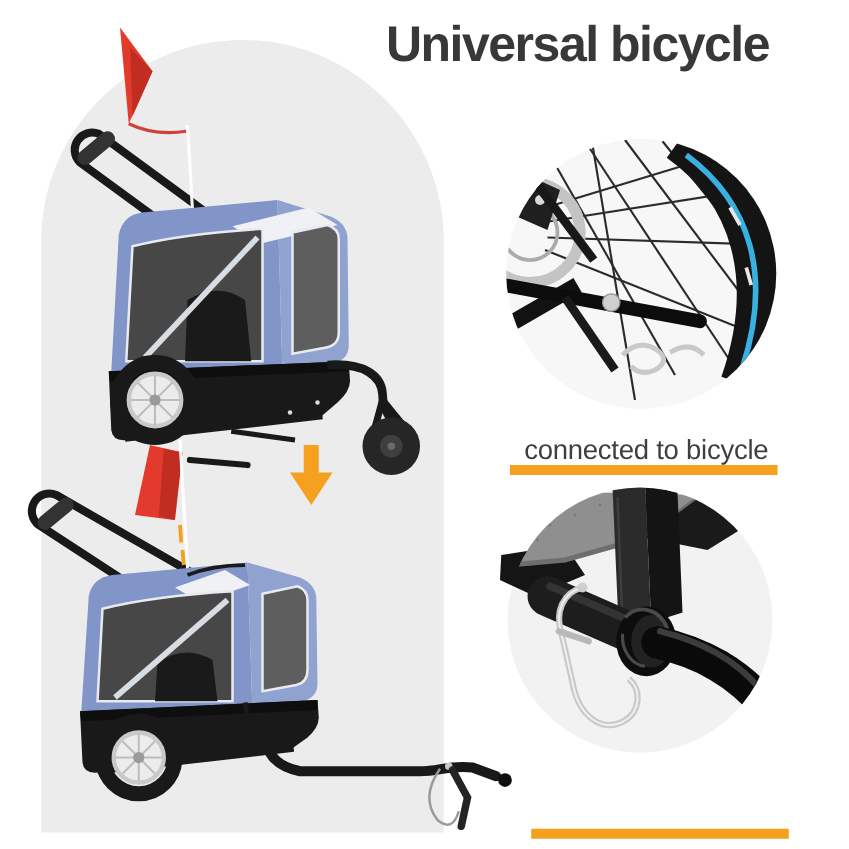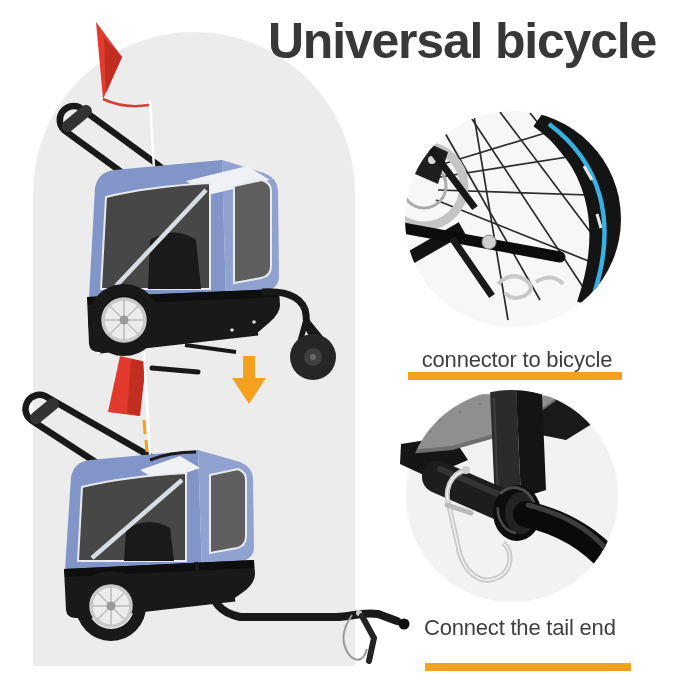--- a/index.html
+++ b/index.html
@@ -2,21 +2,21 @@
 <html style="--accent: #F5A01E; --ink: #383838; --text: #3F3F3F; --arch: #ECECEC; --cabin-blue: #8295C8; --cabin-front: #8FA2D0; --roof-white: #F0F1F4; --mesh-dark: #474747; --mesh-front: #5E5E5E; --trim-white: #E8EAEF; --frame-black: #191919; --flag-red: #E23B2E; --flag-red-dark: #C22D22; --silver: #C9C9C9; --tire-blue: #38B1E0; --photo-bg-top: #F7F7F7; --photo-bg-bottom: #F2F2F2;"><head>
 <meta charset="utf-8">
 <style>
   html,body{margin:0;padding:0;background:#fff;}
   .canvas{position:relative;width:679px;height:679px;background:#fff;overflow:hidden;
           font-family:"Liberation Sans",sans-serif;}
   .arch{position:absolute;left:33px;top:32px;width:322px;height:634px;
         border-radius:161px 161px 0 0;background:var(--arch);}
   .art{position:absolute;left:0;top:0;}
   .tl{position:absolute;transform:translateX(-50%);white-space:nowrap;
-      font-weight:700;font-size:50px;letter-spacing:-1.2px;color:var(--ink);line-height:1;text-align:right;}
+      font-weight:700;font-size:40px;letter-spacing:-1.2px;color:var(--ink);line-height:1;text-align:right;}
   .tl1{left:462px;top:16px}
   .tl2{left:501px;top:62px}
   .cap{position:absolute;white-space:nowrap;font-size:22px;letter-spacing:-0.2px;
        color:var(--text);line-height:1;}
   .capc{transform:translateX(-50%);}
   .c1l1{left:517px;top:327px}
   .c1l2{left:517px;top:349px}
   .c2l1{left:424px;top:617px}
   .c2l2{left:424px;top:639px}
   .bar{position:absolute;height:8px;background:var(--accent);}
@@ -195,19 +195,18 @@
         <path d="M466 470 C450 474 444 490 449 506 L458 546 C463 574 482 586 499 577 C513 569 513 551 503 543" fill="none" class="s-silver" stroke-width="5"></path>
         <path d="M466 470 C450 474 444 490 449 506 L458 546 C463 574 482 586 499 577 C513 569 513 551 503 543" fill="none" stroke="#EFEFEF" stroke-width="1.6"></path>
         <path d="M447 505 L471 513" stroke="#B9B9B9" stroke-width="5" stroke-linecap="round"></path>
         <circle cx="466" cy="470" r="4" fill="#CFCFCF"></circle>
       </g>
     </g>
   </svg>
 
   <div class="tl tl1">Universal bicycle</div>
 
-  <div class="cap capc c1l2">connector to bicycle</div>
+  <div class="cap capc c1l2">connected to bicycle</div>
   <div class="bar bar1"></div>
 
-  <div class="cap c2l1">Connect the tail end</div>
   <div class="bar bar2"></div>
 
 </div>
 
 </body></html>

